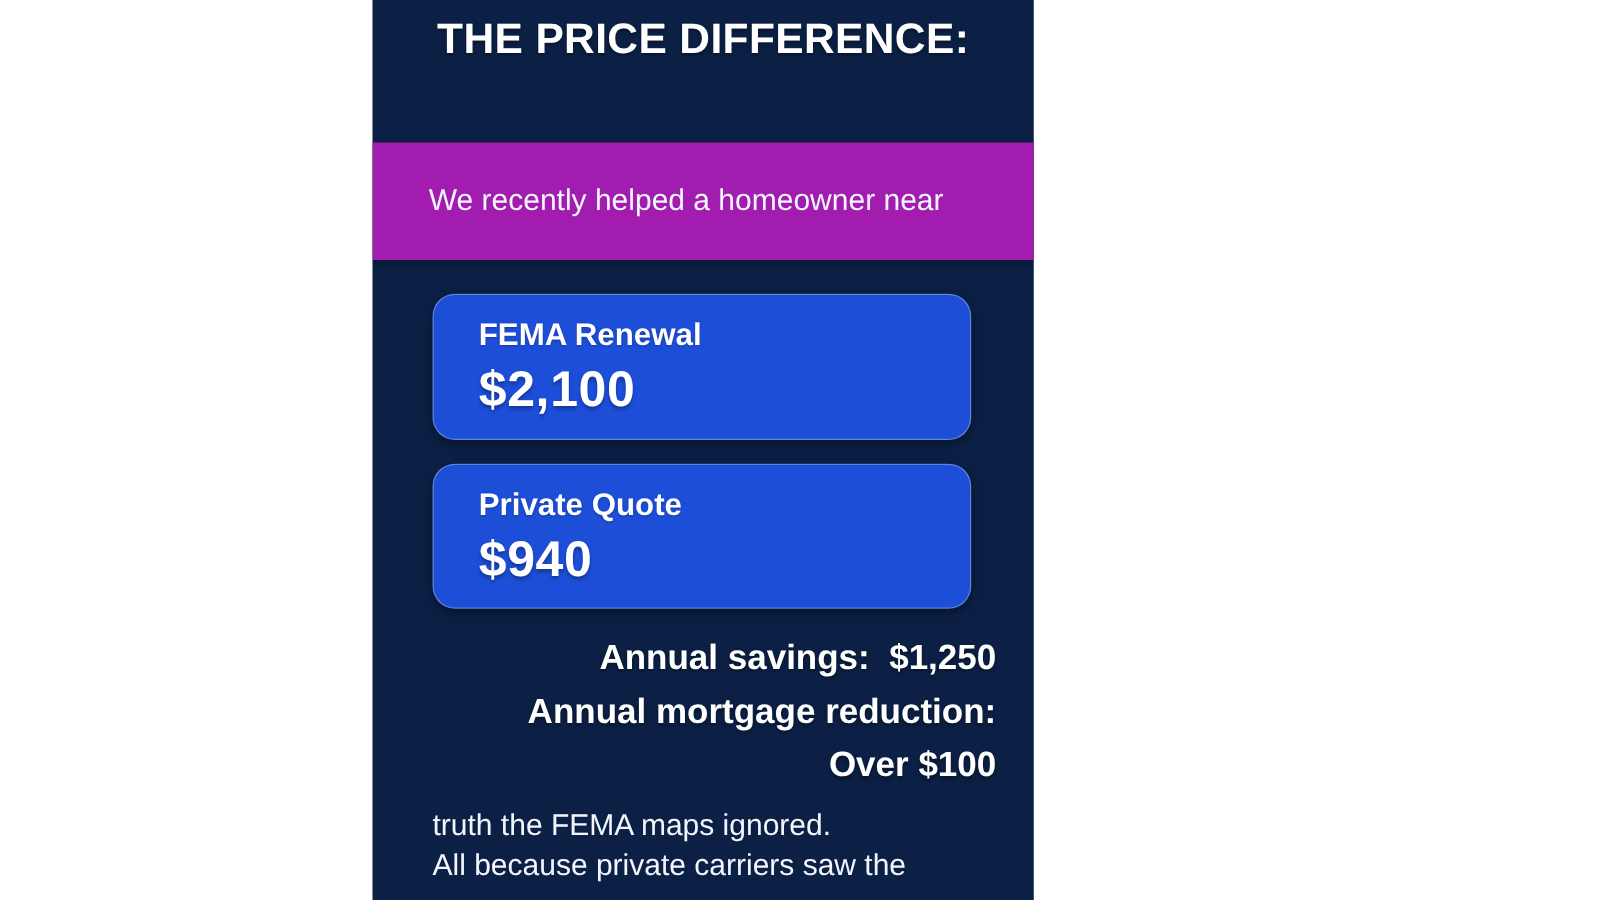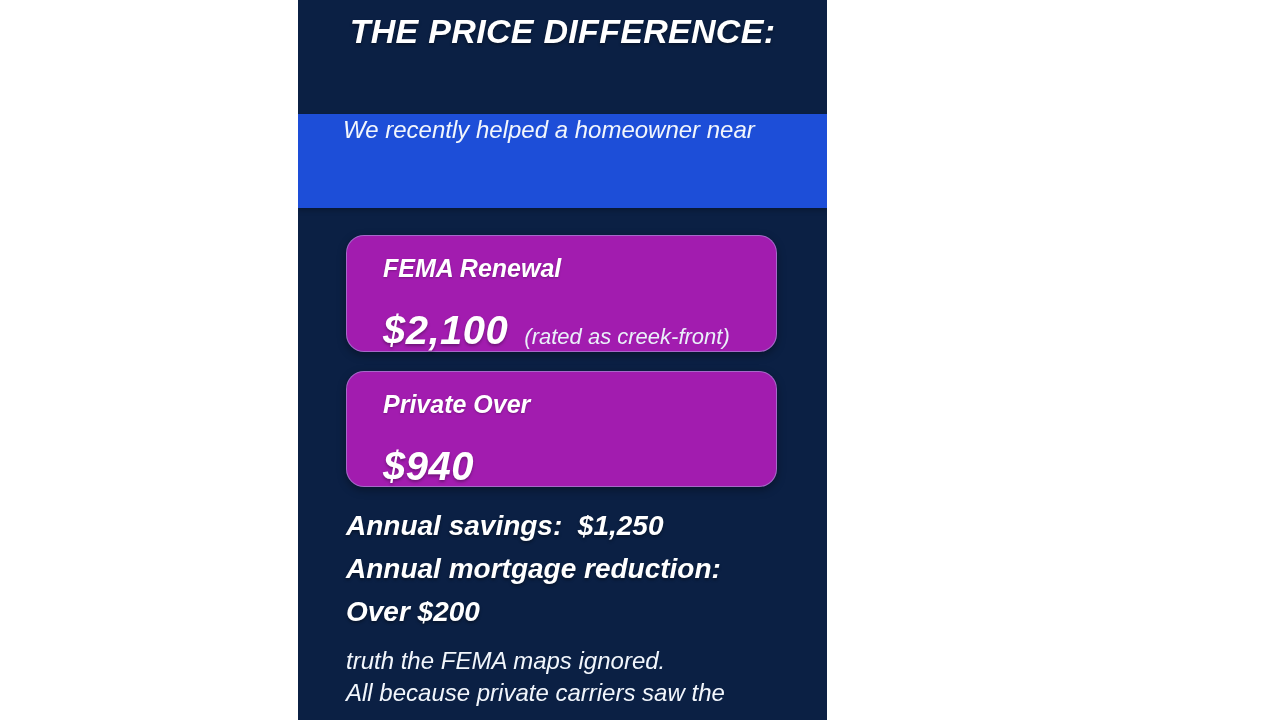--- a/index.html
+++ b/index.html
@@ -10,75 +10,75 @@
     position: relative;
   }
   .card {
     position: absolute;
     left: 298px;
     top: 0;
     width: 529px;
     height: 720px;
     background: #0b2044;
     overflow: hidden;
-    font-style: italic;
   }
   .title {
     position: absolute;
     top: 12px;
     left: 0;
     right: 0;
     text-align: center;
     color: #ffffff;
     font-weight: bold;
     font-size: 34px;
     line-height: 39px;
     letter-spacing: 0.3px;
     text-shadow: 0 2px 3px rgba(0,0,0,0.35);
   }
   .banner {
     position: absolute;
     top: 114px;
     left: 0;
     right: 0;
     height: 94px;
-    background: #1d4ed8;
+    background: #a21caf;
     box-shadow: 0 2px 5px rgba(0,0,0,0.28);
     display: flex;
     flex-direction: column;
+    justify-content: center;
     padding-left: 45px;
     color: #f2f6fc;
     font-size: 24px;
     line-height: 32px;
   }
   .quote-card {
     position: absolute;
     left: 48px;
     width: 431px;
     height: 117px;
-    background: #a21caf;
+    background: #1d4ed8;
     border: 1px solid rgba(170, 198, 232, 0.45);
     border-radius: 18px;
     box-shadow: 0 3px 8px rgba(0,0,0,0.35);
     padding: 17px 0 0 36px;
     color: #ffffff;
   }
   .quote-card.q1 { top: 235px; }
   .quote-card.q2 { top: 371px; height: 116px; }
   .quote-label {
     font-size: 25px;
     font-weight: bold;
     line-height: 30px;
     text-shadow: 0 1px 2px rgba(0,0,0,0.25);
   }
   .price-row {
     display: flex;
     align-items: baseline;
-    gap: 16px;
-    margin-top: 25px;
+    gap: 29px;
+    margin-top: 7px;
   }
   .price {
     font-size: 40px;
     font-weight: bold;
     letter-spacing: 0.5px;
     text-shadow: 0 2px 3px rgba(0,0,0,0.3);
   }
   .price-note {
     font-size: 22px;
     color: #eaf0f9;
@@ -87,21 +87,21 @@
     position: absolute;
     top: 504px;
     left: 48px;
     right: 30px;
     color: #ffffff;
     font-size: 28px;
     font-weight: bold;
     line-height: 43px;
     text-shadow: 0 2px 3px rgba(0,0,0,0.35);
   }
-  .summary div { white-space: pre-wrap; }
+  .summary div { white-space: pre-wrap; text-align: right; }
   .footer-text {
     position: absolute;
     top: 645px;
     left: 48px;
     right: 30px;
     color: #f2f6fc;
     font-size: 24px;
     line-height: 32px;
   }
 </style>
@@ -115,35 +115,34 @@
   </div>
 
   <div class="banner">
     <div>We recently helped a homeowner near</div>
   </div>
 
   <div class="quote-card q1">
     <div class="quote-label">FEMA Renewal</div>
     <div class="price-row">
       <span class="price">$2,100</span>
-      <span class="price-note">(rated as creek-front)</span>
     </div>
   </div>
 
   <div class="quote-card q2">
-    <div class="quote-label">Private Over</div>
+    <div class="quote-label">Private Quote</div>
     <div class="price-row">
       <span class="price">$940</span>
     </div>
   </div>
 
   <div class="summary">
     <div>Annual savings:  $1,250</div>
     <div>Annual mortgage reduction:</div>
-    <div>Over $200</div>
+    <div>Over $100</div>
   </div>
 
   <div class="footer-text">
     <div>truth the FEMA maps ignored.</div>
     <div>All because private carriers saw the</div>
   </div>
 
 </div>
 
 </body></html>

